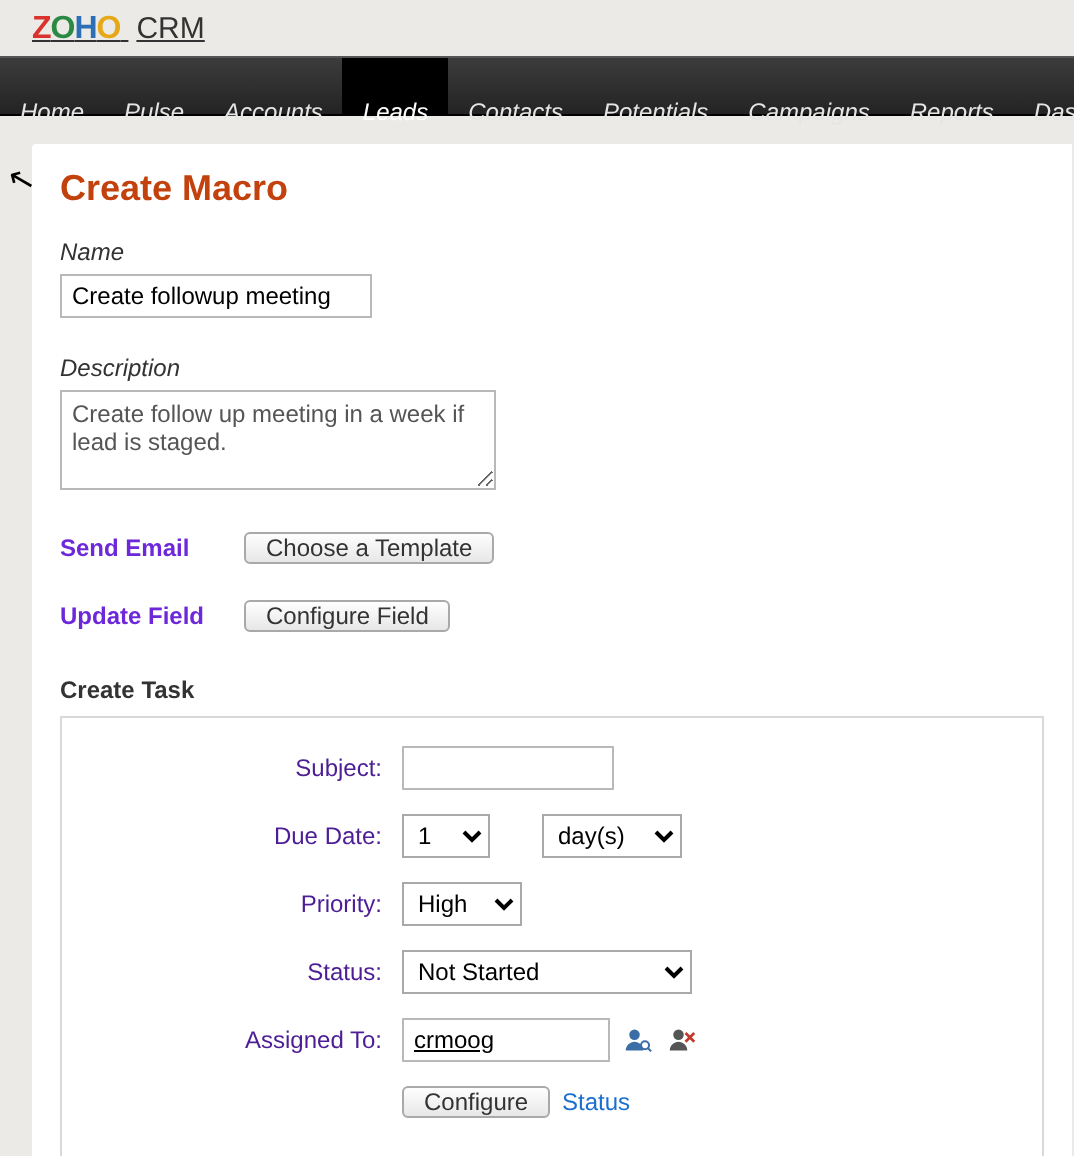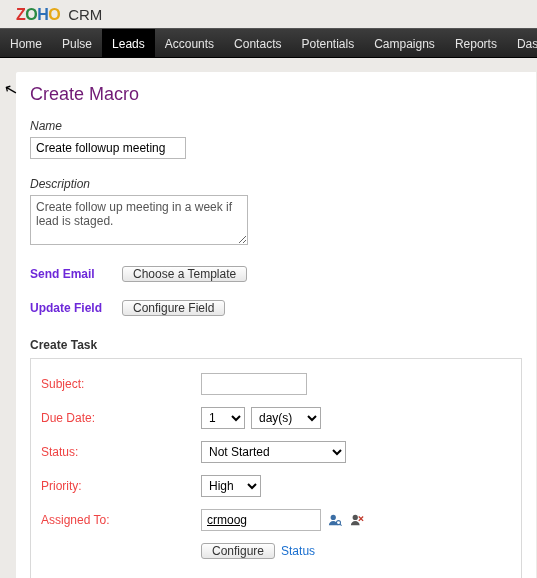--- a/index.html
+++ b/index.html
@@ -8,60 +8,62 @@
     font-size: 12px;
     background: #eceae7;
     color: #333;
     width: 537px;
     height: 578px;
     overflow: hidden;
     position: relative;
   }
   .logo-bar {
     padding: 6px 24px 4px 16px;
+    text-decoration: underline;
   }
   .logo-zoho { font-weight: bold; font-size: 16px; letter-spacing: -0.5px; }
   .logo-z1 { color: #d9332e; }
   .logo-o1 { color: #2a8a43; }
   .logo-h  { color: #2c6fb7; }
   .logo-o2 { color: #e6a817; }
   .logo-crm { color:#333; font-size:15px; font-weight: 500; margin-left:4px; }
 
   .nav {
     background: linear-gradient(#3c3c3c,#232323);
     height: 30px;
     display: flex;
     align-items: stretch;
     border-top:1px solid #555;
     border-bottom:1px solid #000;
   }
   .nav-item {
     color:#e5e5e5;
     font-size:12px;
-    padding: 0 10px;
+    padding: 12px 10px;
     line-height:30px;
     cursor:pointer;
+    font-style:italic;
   }
   .nav-item.active {
     background:#000;
     color:#fff;
   }
 
   .page {
     background:#fff;
     margin: 14px 0 0 16px;
     padding: 12px 14px 20px 14px;
     width: 520px;
     min-height: 500px;
     border-top-left-radius: 2px;
   }
   .page-title {
     font-size: 18px;
-    color:#701a75;
-    font-weight: normal;
+    color:#c2410c;
+    font-weight: bold;
     margin-bottom: 14px;
   }
   .field-label {
     font-size:12px;
     color:#333;
     margin-bottom:4px;
     display:block;
     font-style:italic;
   }
   .text-input {
@@ -105,50 +107,51 @@
     padding: 14px 10px 16px 10px;
   }
   .task-title { font-weight:bold; font-size:12px; margin-top:22px; }
   .form-row {
     display:flex;
     align-items:center;
     margin-bottom: 12px;
   }
   .form-row .lbl {
     width: 160px;
+    text-align: right;
     padding-right: 10px;
-    color:#ef4444;
+    color:#4c1d95;
     font-size:12px;
   }
   .form-row .ctl {
     display:flex;
     align-items:center;
     gap:6px;
     font-size:12px;
     color:#555;
   }
   .sel {
     border:1px solid #a9a9a9;
     background:#fff;
     font-size:12px;
     height:22px;
     padding: 1px 3px;
   }
   .sel.sm   { width: 44px; }
-  .sel.med  { width: 70px; }
+  .sel.med  { width: 70px; margin-left: 20px; }
   .sel.wide { width:145px; }
   .sel.pri  { width: 60px; }
   .inp-mid {
     border:1px solid #b9b9b9;
     height:22px;
     padding: 2px 5px;
     font-size:12px;
     width: 106px;
   }
-  .inp-assigned { width: 120px; text-decoration: underline; }
+  .inp-assigned { width: 104px; text-decoration: underline; }
   .link {
     color:#1a6fcf;
     text-decoration:none;
     font-size:12px;
     cursor:pointer;
   }
   .icon-svg { width:16px; height:14px; }
   .cursor-arrow {
     position:absolute;
     left:4px; top:80px;
@@ -164,22 +167,22 @@
 <div class="logo-bar">
   <span class="logo-zoho">
     <span class="logo-z1">Z</span><span class="logo-o1">O</span><span class="logo-h">H</span><span class="logo-o2">O</span>
   </span>
   <span class="logo-crm">CRM</span>
 </div>
 
 <div class="nav">
   <div class="nav-item">Home</div>
   <div class="nav-item">Pulse</div>
+  <div class="nav-item">Accounts</div>
   <div class="nav-item active">Leads</div>
-  <div class="nav-item">Accounts</div>
   <div class="nav-item">Contacts</div>
   <div class="nav-item">Potentials</div>
   <div class="nav-item">Campaigns</div>
   <div class="nav-item">Reports</div>
   <div class="nav-item">Dashboards</div>
 
 </div>
 
 <span class="cursor-arrow">↖</span>
 
@@ -219,33 +222,33 @@
         <select class="sel sm">
           <option>1</option>
         </select>
         <select class="sel med">
           <option>day(s)</option>
         </select>
       </div>
     </div>
 
     <div class="form-row">
+      <div class="lbl">Priority:</div>
+      <div class="ctl">
+        <select class="sel pri">
+          <option>High</option>
+        </select>
+      </div>
+    </div>
+
+    <div class="form-row">
       <div class="lbl">Status:</div>
       <div class="ctl">
         <select class="sel wide">
           <option>Not Started</option>
-        </select>
-      </div>
-    </div>
-
-    <div class="form-row">
-      <div class="lbl">Priority:</div>
-      <div class="ctl">
-        <select class="sel pri">
-          <option>High</option>
         </select>
       </div>
     </div>
 
     <div class="form-row">
       <div class="lbl">Assigned To:</div>
       <div class="ctl">
         <input class="inp-mid inp-assigned" type="text" value="crmoog" style="">
         <svg class="icon-svg" viewBox="0 0 16 16">
           <circle cx="6" cy="5" r="3" fill="#3b6ea5"></circle>

